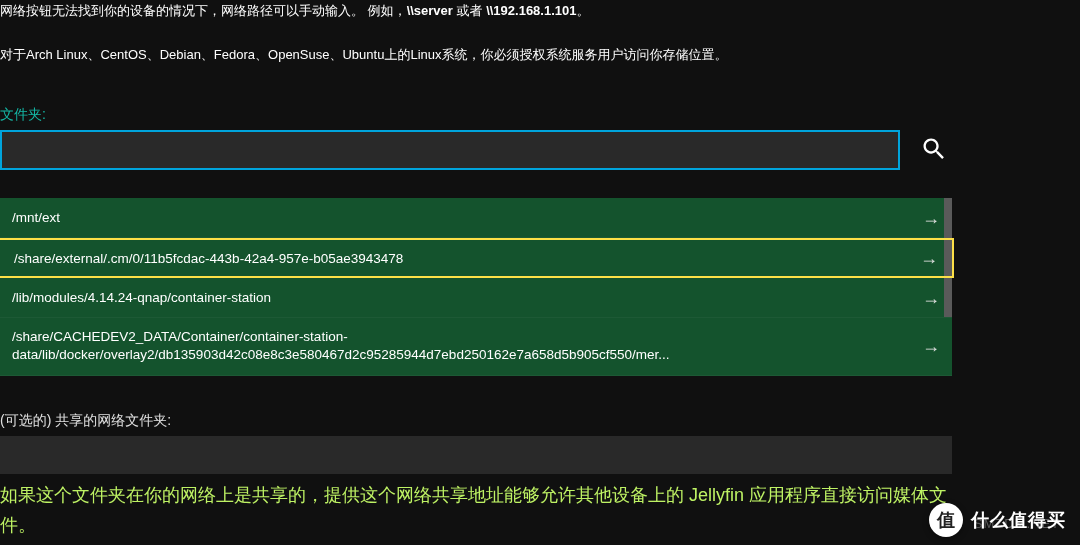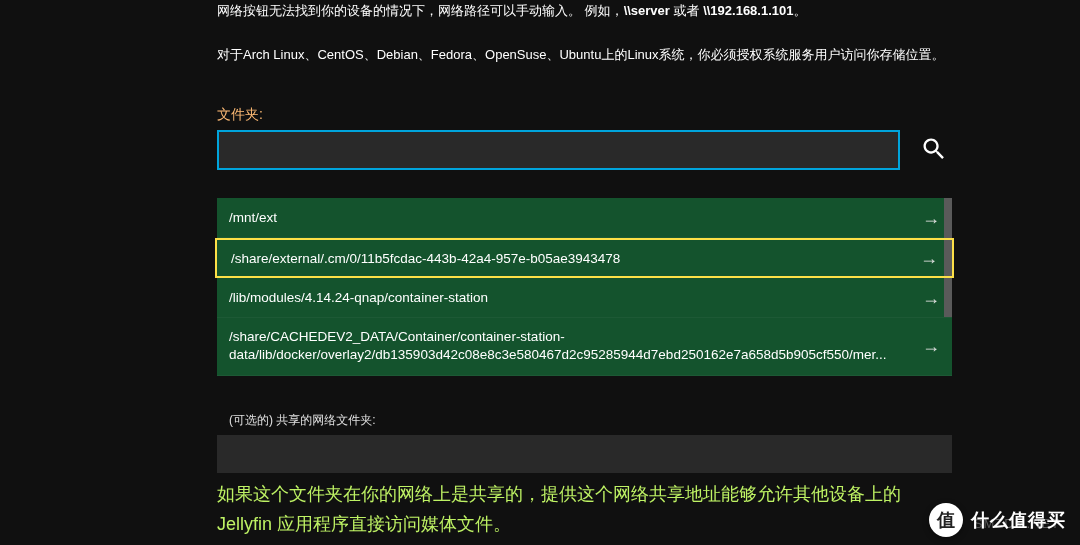--- a/index.html
+++ b/index.html
@@ -10,21 +10,20 @@
     body {
       width: 1080px;
       height: 545px;
       background: #101010;
       font-family: "Microsoft YaHei", "PingFang SC", sans-serif;
       color: #ffffff;
       overflow: hidden;
       position: relative;
     }
     .content {
-      padding-left: 217px;
       padding-right: 128px;
       padding-top: 0;
     }
     .help-text {
       font-size: 13px;
       line-height: 1.7;
       color: #ffffff;
       margin-bottom: 4px;
     }
     .help-text-2 {
@@ -32,21 +31,21 @@
       line-height: 1.7;
       color: #ffffff;
       margin-top: 22px;
       margin-bottom: 40px;
     }
     .bold {
       font-weight: bold;
     }
     .label {
       font-size: 14px;
-      color: #fdba74;
+      color: #14b8a6;
       margin-bottom: 6px;
     }
     .input-row {
       display: flex;
       align-items: center;
       gap: 16px;
       margin-bottom: 28px;
     }
     .folder-input {
       flex: 1;
@@ -113,24 +112,24 @@
     }
     .scrollbar {
       position: absolute;
       right: 0;
       top: 0;
       width: 8px;
       height: 67%;
       background: #5a5a5a;
     }
     .optional-label {
-      font-size: 12px;
+      font-size: 14px;
       color: #e0e0e0;
       margin-bottom: 6px;
-      margin-left: 12px;
+      margin-left: 0;
     }
     .shared-input {
       width: 100%;
       height: 38px;
       background: #292929;
       border: none;
       color: #fff;
       font-size: 14px;
       padding: 0 10px;
       outline: none;

